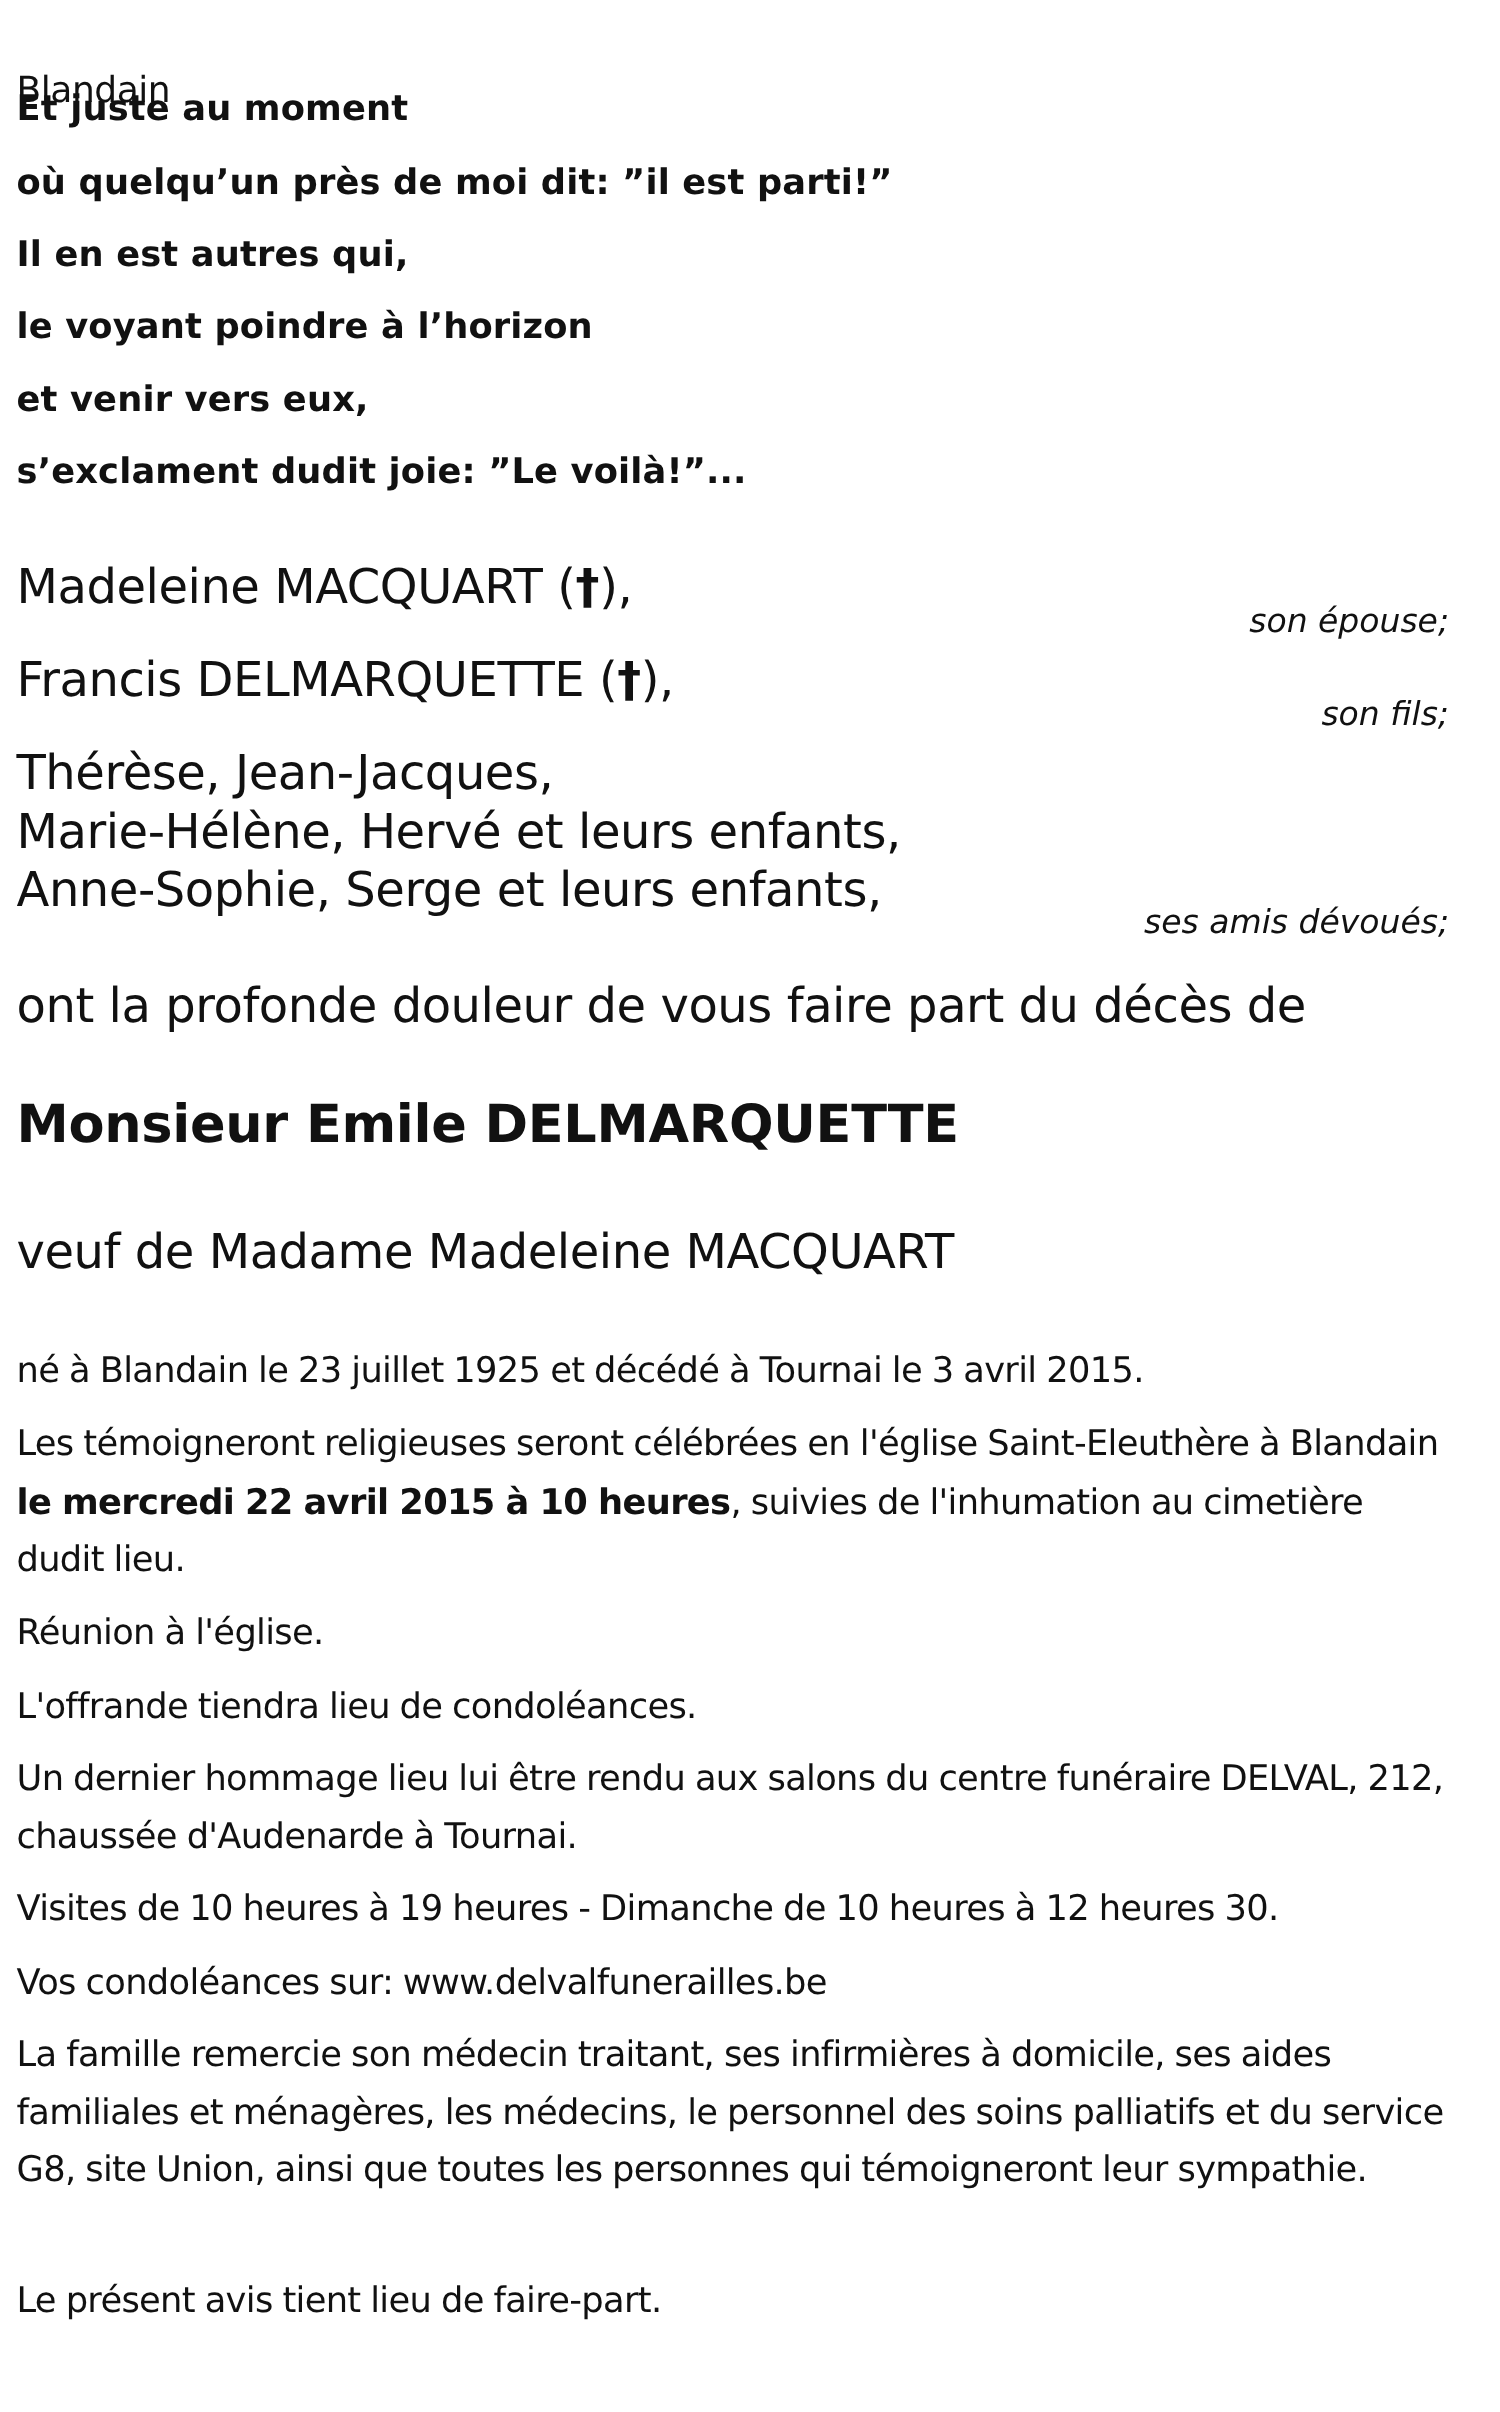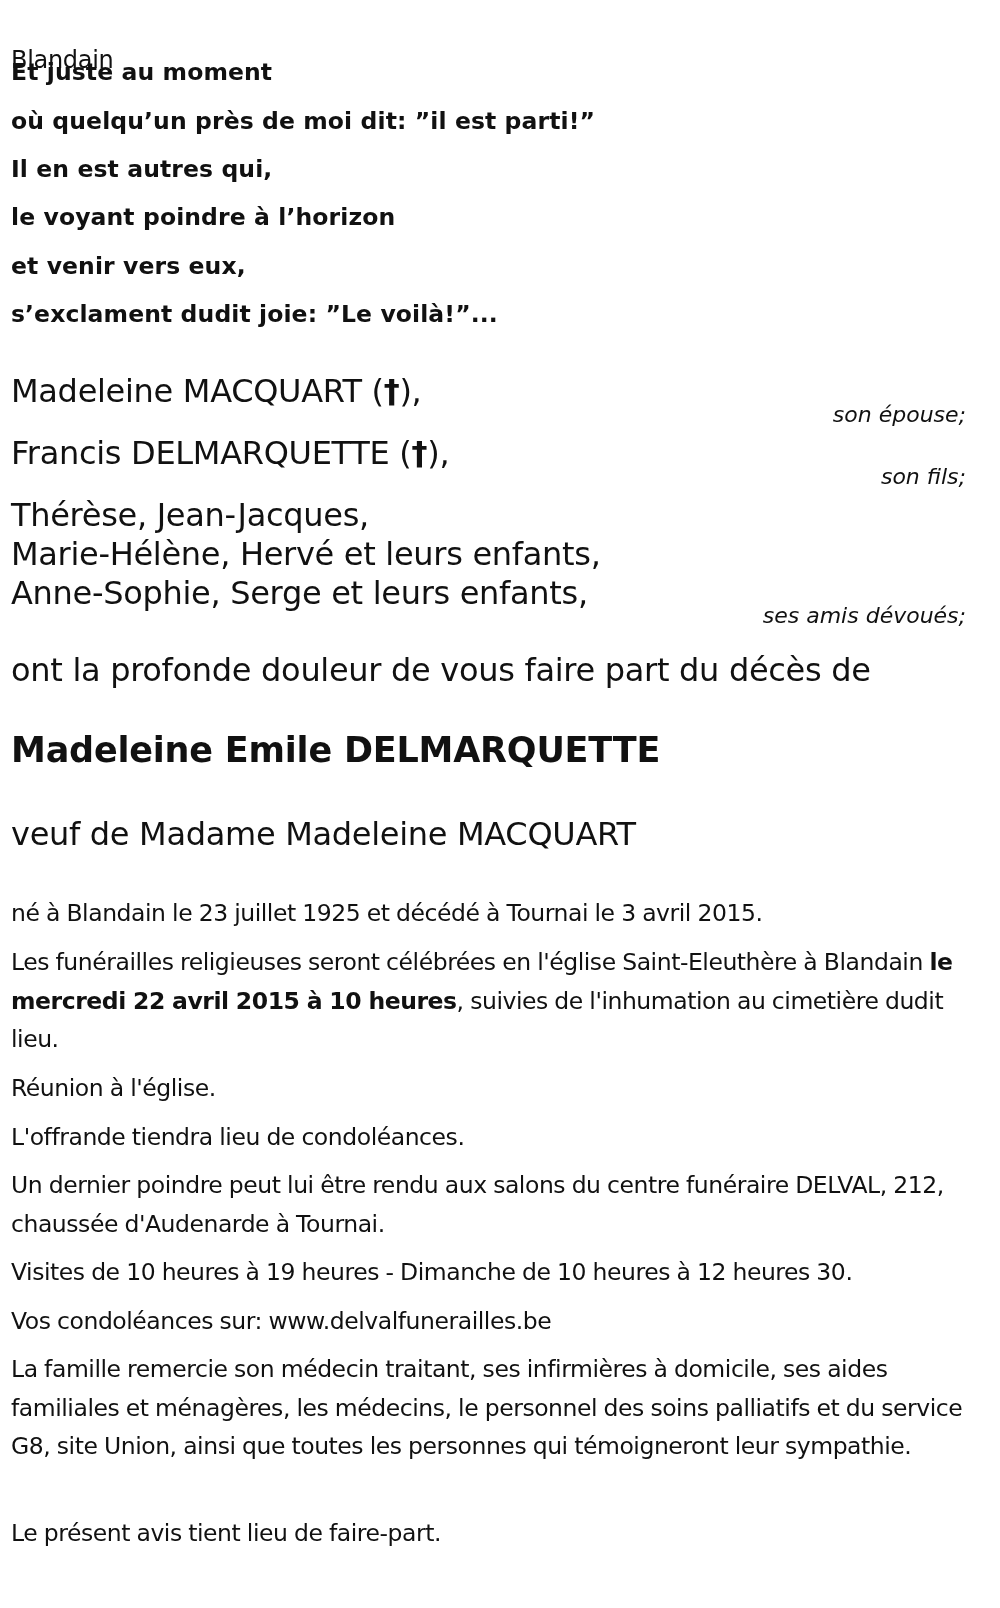--- a/index.html
+++ b/index.html
@@ -96,35 +96,35 @@
     <div class="role" style="top:462px;">son fils;</div>
 
     <div class="line" style="top:500px;">Thérèse, Jean-Jacques,</div>
     <div class="line" style="top:539px;">Marie-Hélène, Hervé et leurs enfants,</div>
     <div class="line" style="top:578px;">Anne-Sophie, Serge et leurs enfants,</div>
     <div class="role" style="top:601px;">ses amis dévoués;</div>
   </div>
 
   <div class="line" style="top:655px;">ont la profonde douleur de vous faire part du décès de</div>
 
-  <div class="name-title" style="top:728px;">Madeleine Emile DELMARQUETTE</div>
+  <div class="name-title" style="top:728px;">Monsieur Emile DELMARQUETTE</div>
 
   <div class="line" style="top:819px;">veuf de Madame Madeleine MACQUART</div>
 
   <div class="para" style="top:894px;">né à Blandain le 23 juillet 1925 et décédé à Tournai le 3 avril 2015.</div>
 
   <div class="para" style="top:943px;">
-    <span>Les funérailles religieuses seront célébrées en l'église Saint-Eleuthère à Blandain </span><b>le mercredi 22 avril 2015 à 10 heures</b><span>, suivies de l'inhumation au cimetière dudit lieu.</span>
+    <span>Les témoigneront religieuses seront célébrées en l'église Saint-Eleuthère à Blandain </span><b>le mercredi 22 avril 2015 à 10 heures</b><span>, suivies de l'inhumation au cimetière dudit lieu.</span>
   </div>
 
   <div class="para" style="top:1069px;">Réunion à l'église.</div>
 
   <div class="para" style="top:1118px;">L'offrande tiendra lieu de condoléances.</div>
 
-  <div class="para" style="top:1166px;">Un dernier poindre peut lui être rendu aux salons du centre funéraire DELVAL, 212, chaussée d'Audenarde à Tournai.</div>
+  <div class="para" style="top:1166px;">Un dernier hommage lieu lui être rendu aux salons du centre funéraire DELVAL, 212, chaussée d'Audenarde à Tournai.</div>
 
   <div class="para" style="top:1253px;">Visites de 10 heures à 19 heures - Dimanche de 10 heures à 12 heures 30.</div>
 
   <div class="para" style="top:1302px;">
     <span>Vos condoléances sur: </span><span>www.delvalfunerailles.be</span>
   </div>
 
   <div class="para" style="top:1350px;">La famille remercie son médecin traitant, ses infirmières à domicile, ses aides familiales et ménagères, les médecins, le personnel des soins palliatifs et du service G8, site Union, ainsi que toutes les personnes qui témoigneront leur sympathie.</div>
 
   <div class="para" style="top:1514px;">Le présent avis tient lieu de faire-part.</div>

